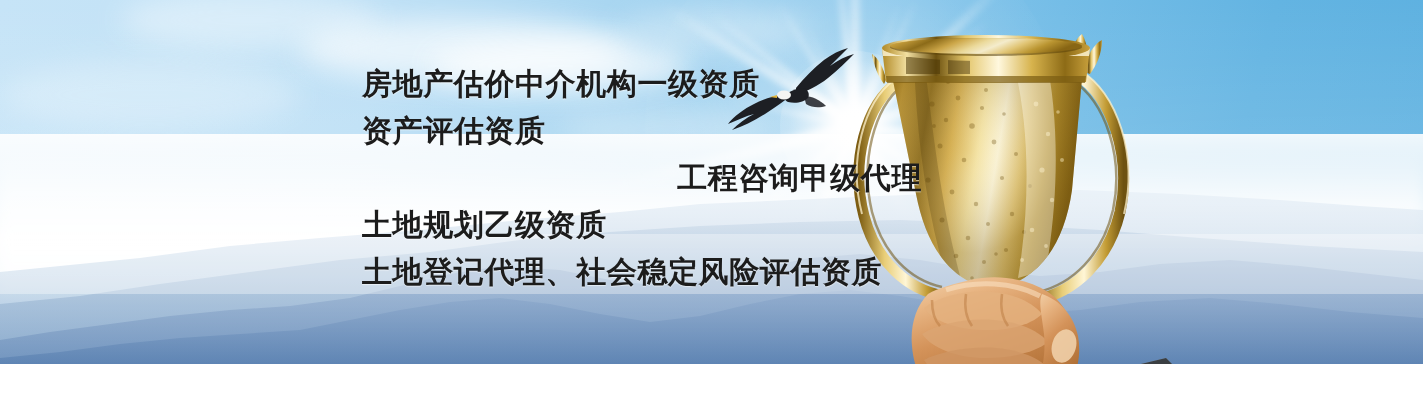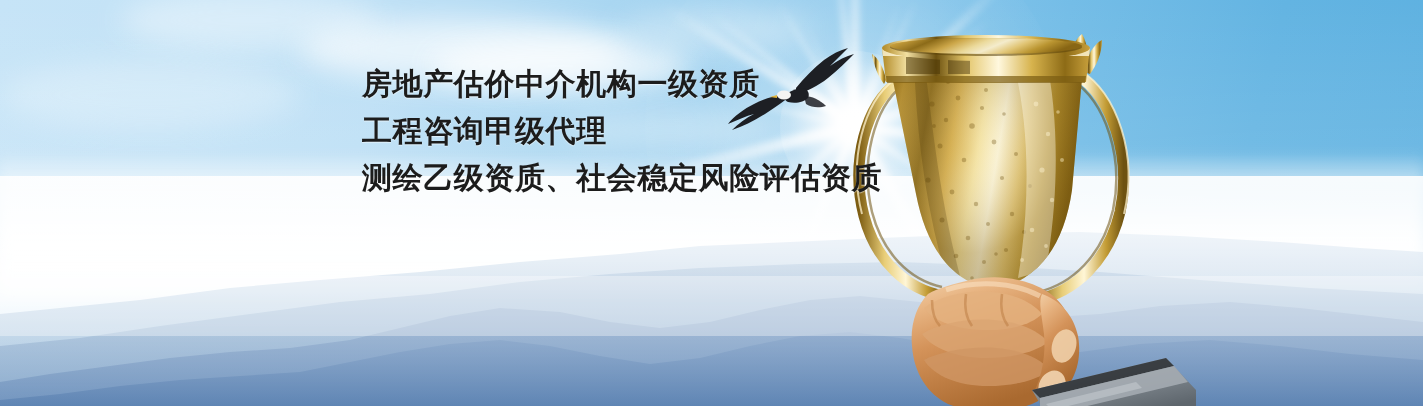--- a/index.html
+++ b/index.html
@@ -3,21 +3,21 @@
 <meta charset="utf-8">
 <title>Banner</title>
 <style>
   * { margin:0; padding:0; box-sizing:border-box; }
   html,body { background:#ffffff; }
   body { font-family:"Liberation Sans","DejaVu Sans",sans-serif; }
 
   .banner{
     position:relative;
     width:1423px;
-    height:406px;
+    height:364px;
     overflow:hidden;
     background:#bfe2f6;
   }
 
   
   .sky{
     position:absolute; inset:0;
     background:
       linear-gradient(to bottom,
         rgba(255,255,255,0) 0%,
@@ -106,21 +106,21 @@
   }
   .line{
     color:#1c1c1c;
     font-size:30px;
     line-height:47px;
     font-weight:700;
     letter-spacing:.6px;
     white-space:nowrap;
     text-shadow:0 1px 1px rgba(255,255,255,.55);
   }
-  .line.em{ font-weight:800; }
+  .line.em{ font-weight:800;text-align:right; }
 </style>
 </head>
 <body>
 
 <div class="banner">
 
   <div class="sky"></div>
   <div class="haze"></div>
 
   <div class="cloud c1"></div>
@@ -394,17 +394,19 @@
         <path d="M196,396 L330,364 L360,396 L360,420 L210,420 Z" fill="url(#baseG)"></path>
         <path d="M196,396 L330,364 L338,372 L204,404 Z" fill="#2b2f33" opacity=".85"></path>
         <path d="M204,404 L338,372 L352,388 L218,420 L204,412 Z" fill="#a4abb1" opacity=".9"></path>
         <path d="M210,410 L300,388 L306,394 L216,416 Z" fill="#cfd5d9" opacity=".45"></path>
       </g>
     </svg>
   </div>
 
   <div class="lines" id="lines">
       <div class="line">房地产估价中介机构一级资质</div>
+      <div class="line">资产评估资质</div>
       <div class="line em">工程咨询甲级代理</div>
-      <div class="line">测绘乙级资质、社会稳定风险评估资质</div>
+      <div class="line">土地规划乙级资质</div>
+      <div class="line">土地登记代理、社会稳定风险评估资质</div>
     </div>
 
 </div>
 
 </body></html>

